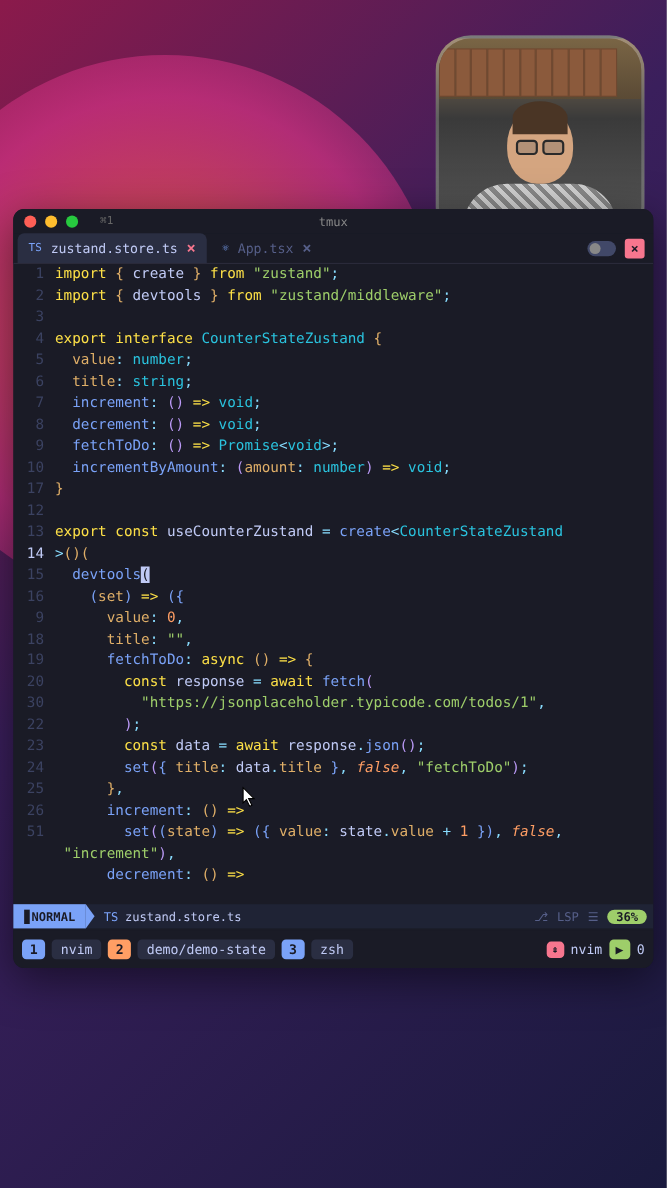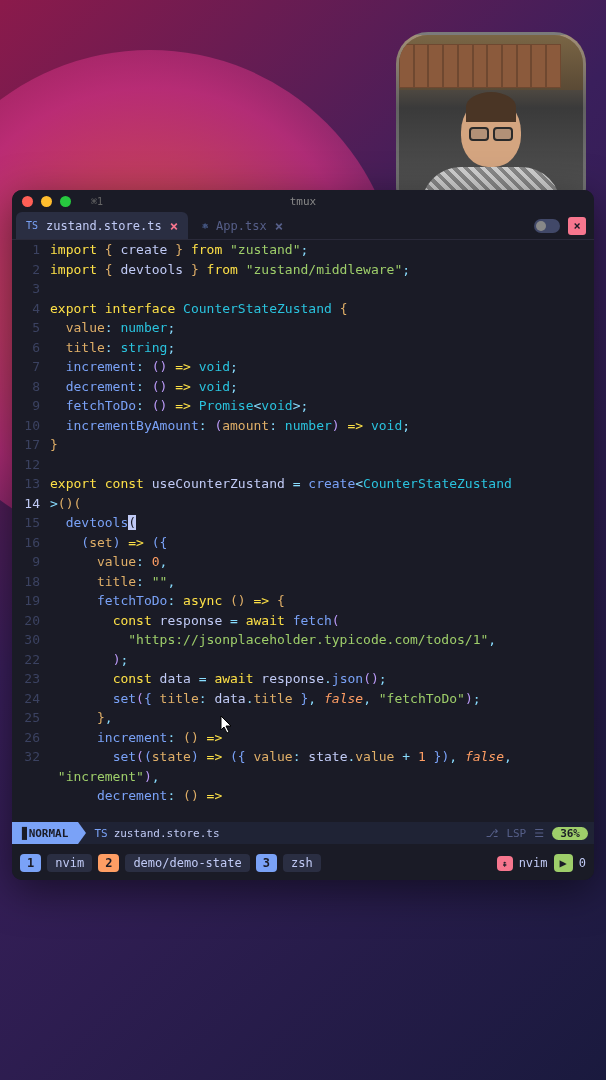--- a/index.html
+++ b/index.html
@@ -381,21 +381,21 @@
 <div>9</div>
 <div>18</div>
 <div>19</div>
 <div>20</div>
 <div>30</div>
 <div>22</div>
 <div>23</div>
 <div>24</div>
 <div>25</div>
 <div>26</div>
-<div>32</div>
+<div>51</div>
     </div>
 <div class="code"><span class="kw">import</span> <span class="paren1">{</span> <span>create</span> <span class="paren1">}</span> <span class="kw">from</span> <span class="str">"zustand"</span><span class="comma">;</span>
 <span class="kw">import</span> <span class="paren1">{</span> <span>devtools</span> <span class="paren1">}</span> <span class="kw">from</span> <span class="str">"zustand/middleware"</span><span class="comma">;</span>
 
 <span class="kw">export</span> <span class="kw">interface</span> <span class="type">CounterStateZustand</span> <span class="paren1">{</span>
   <span class="prop">value</span><span class="comma">:</span> <span class="type">number</span><span class="comma">;</span>
   <span class="prop">title</span><span class="comma">:</span> <span class="type">string</span><span class="comma">;</span>
   <span class="fn">increment</span><span class="comma">:</span> <span class="paren2">()</span> <span class="kw">=&gt;</span> <span class="type">void</span><span class="comma">;</span>
   <span class="fn">decrement</span><span class="comma">:</span> <span class="paren2">()</span> <span class="kw">=&gt;</span> <span class="type">void</span><span class="comma">;</span>
   <span class="fn">fetchToDo</span><span class="comma">:</span> <span class="paren2">()</span> <span class="kw">=&gt;</span> <span class="type">Promise</span><span class="comma">&lt;</span><span class="type">void</span><span class="comma">&gt;;</span>

